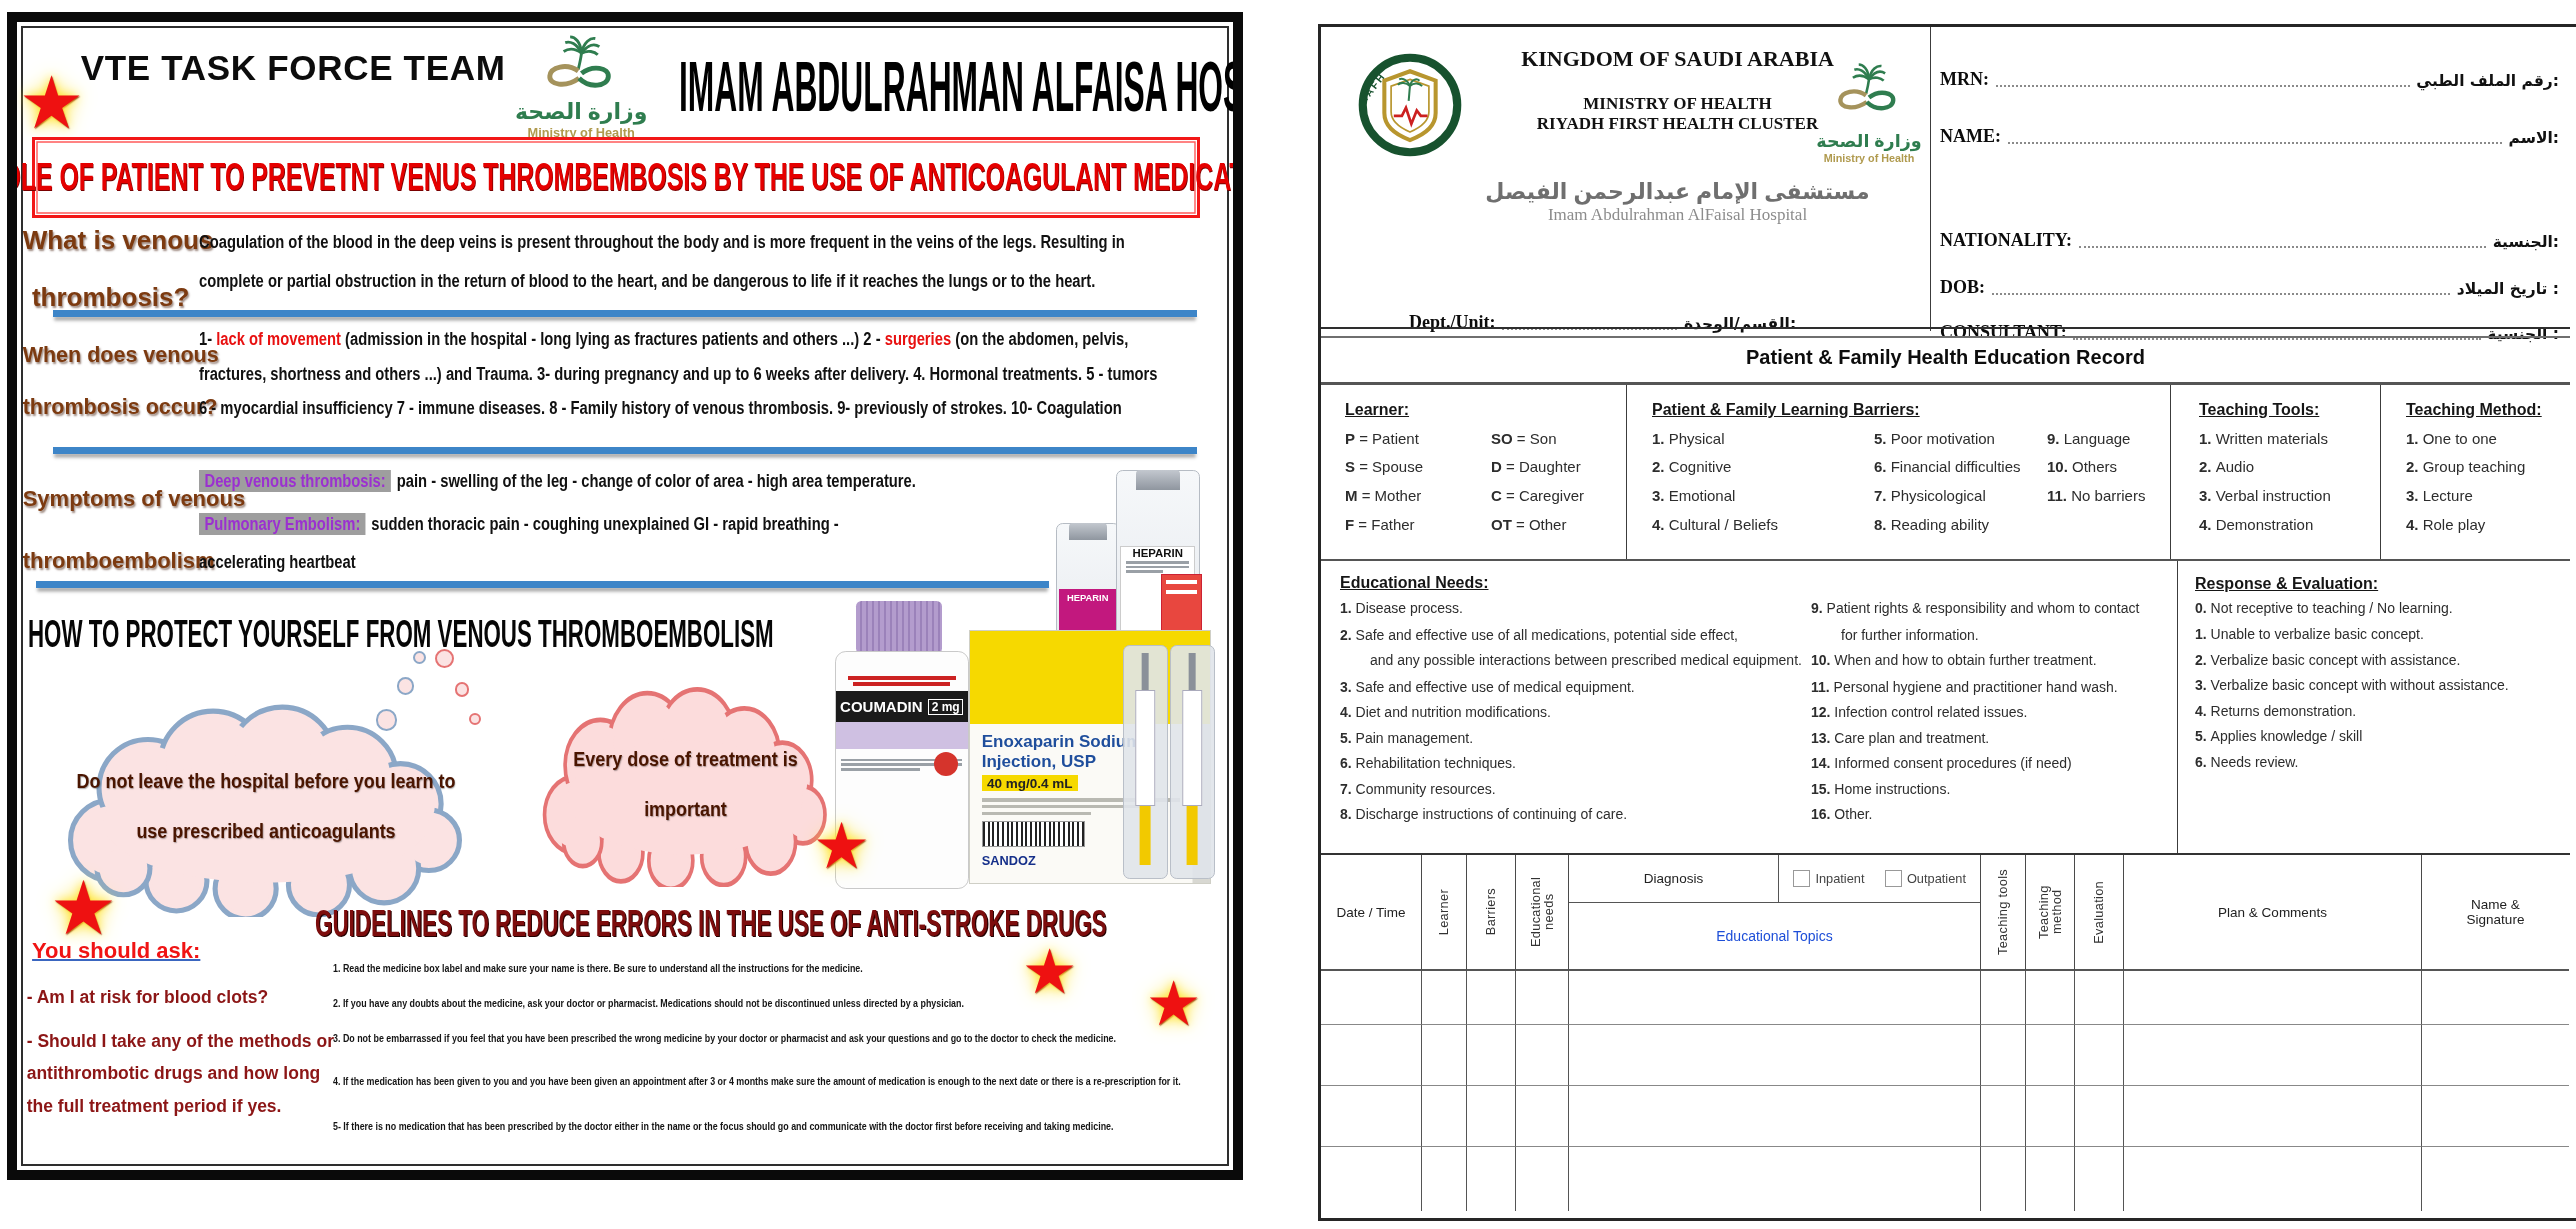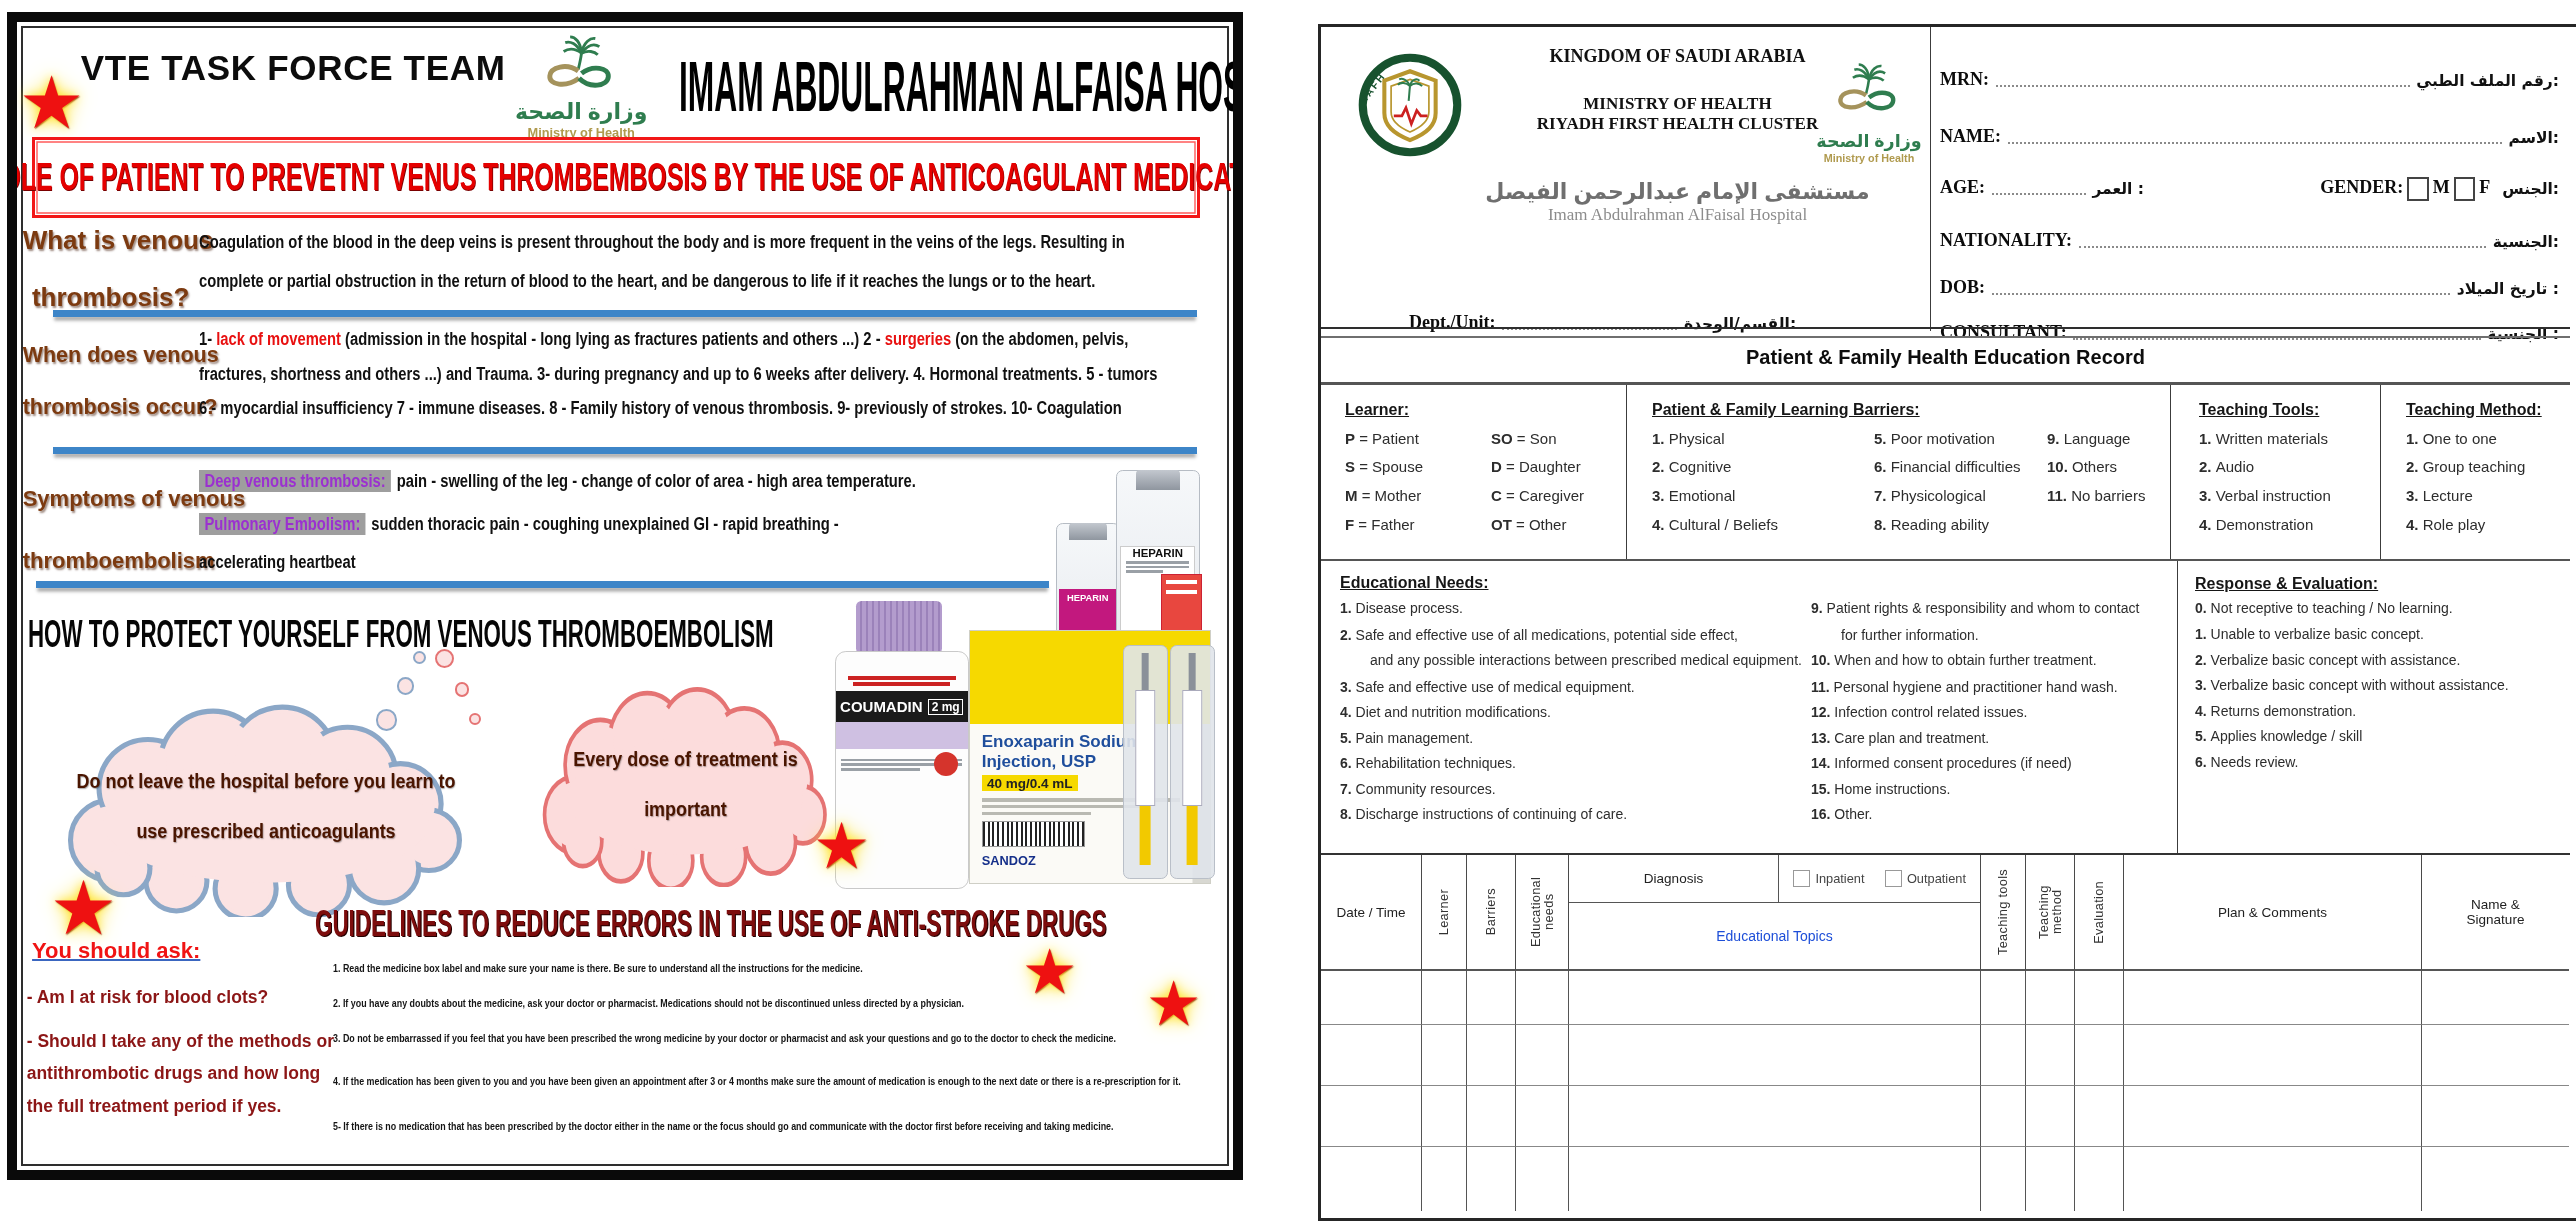--- a/index.html
+++ b/index.html
@@ -64,21 +64,21 @@
   .barcode{height:24px;background:repeating-linear-gradient(90deg,#222 0 2px,#fff 2px 4.7px);border:0.7px solid #999;}
   .sandoz{font-size:12.8px;font-weight:bold;color:#16308a;}
   .syr{position:absolute;background:rgba(224,228,234,.9);border:1.3px solid #b9bfc8;border-radius:6.7px;}
   .syr .rod{position:absolute;left:50%;transform:translateX(-50%);top:6.7px;width:6.7px;height:39px;background:#8a9099;}
   .syr .barrel{position:absolute;left:50%;transform:translateX(-50%);top:44px;width:17.5px;height:114px;background:#fff;border:0.7px solid #aab;}
   .syr .yellow{position:absolute;left:50%;transform:translateX(-50%);top:160px;width:10.8px;height:59px;background:#f2c900;}
 
   
   #form{position:absolute;left:1318px;top:24px;width:1255px;height:1191px;background:#fff;border:3.4px solid #262626;}
   #form .serif{font-family:"Liberation Serif","DejaVu Serif",serif;}
-  .kingdom{font-size:18px;font-weight:bold;color:#111;}
+  .kingdom{font-size:22px;font-weight:bold;color:#111;}
   .minline{font-size:17px;font-weight:bold;color:#111;}
   .hosp-ar2{font-size:22px;font-weight:bold;color:#6f6f6f;}
   .hosp-en2{font-size:17px;color:#8c8c8c;}
   .vline{position:absolute;width:1.3px;background:#3c3c3c;}
   .hrule{position:absolute;height:2px;background:#555;}
   .dbl{position:absolute;height:6.7px;border-top:2.7px solid #2e2e2e;border-bottom:2px solid #6f6f6f;}
   .frow{position:absolute;display:flex;align-items:flex-end;height:31px;}
   .flabel{font-family:"Liberation Serif","DejaVu Serif",serif;font-weight:bold;font-size:18px;color:#0c0c0c;white-space:nowrap;}
   .dotline{flex:1;border-bottom:2px dotted #8a8a8a;height:23px;margin:0 6.7px 2.7px 6.7px;}
   .arlabel{font-size:15.5px;font-weight:bold;color:#111;white-space:nowrap;font-family:"DejaVu Sans",sans-serif;}
@@ -390,32 +390,20 @@
   <div id="fields" class="abs" style="left:619px;top:0;width:619px;height:310px;">
       <div class="frow" style="left: 0px; top: 32px; width: 619px;">
         <span class="flabel">MRN:</span>
         <span class="dotline"></span>
         <span class="arlabel">رقم الملف الطبي:</span>
       </div>
       <div class="frow" style="left: 0px; top: 89px; width: 619px;">
         <span class="flabel">NAME:</span>
         <span class="dotline"></span>
         <span class="arlabel">الاسم:</span>
-      </div>
-      <div class="frow" style="left: 0px; top: 140px; width: 619px;">
-        <span class="flabel">AGE:</span>
-        <span class="dotline" style="max-width: 94px;"></span>
-        <span class="arlabel">العمر :</span>
-        <span style="flex: 1 1 0%;"></span>
-        <span class="flabel">GENDER:</span>
-        <span class="cbx"></span>
-        <span class="flabel">M</span>
-        <span class="cbx"></span>
-        <span class="flabel">F</span>
-        <span class="arlabel" style="margin-left: 12px;">الجنس:</span>
       </div>
       <div class="frow" style="left: 0px; top: 193px; width: 619px;">
         <span class="flabel">NATIONALITY:</span>
         <span class="dotline"></span>
         <span class="arlabel">الجنسية:</span>
       </div>
       <div class="frow" style="left: 0px; top: 240px; width: 619px;">
         <span class="flabel">DOB:</span>
         <span class="dotline"></span>
         <span class="arlabel">تاريخ الميلاد :</span>

